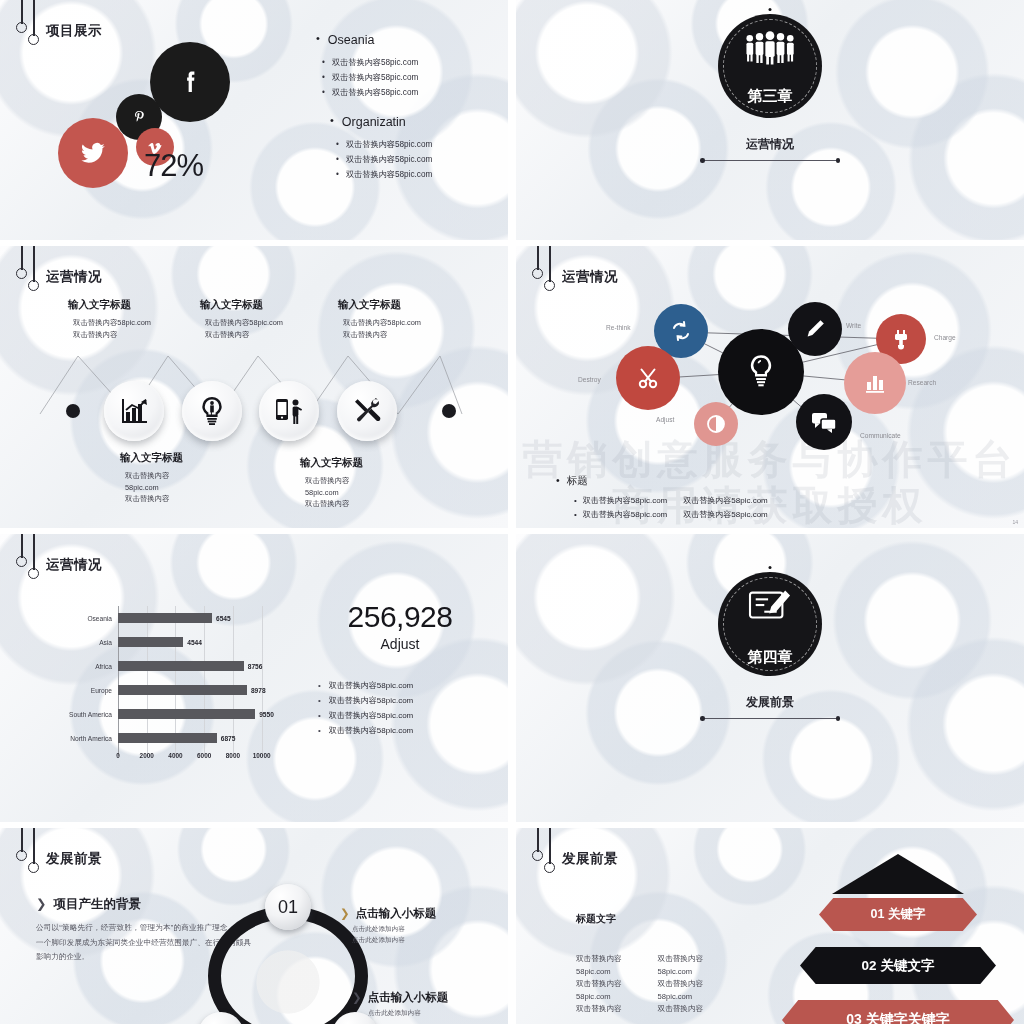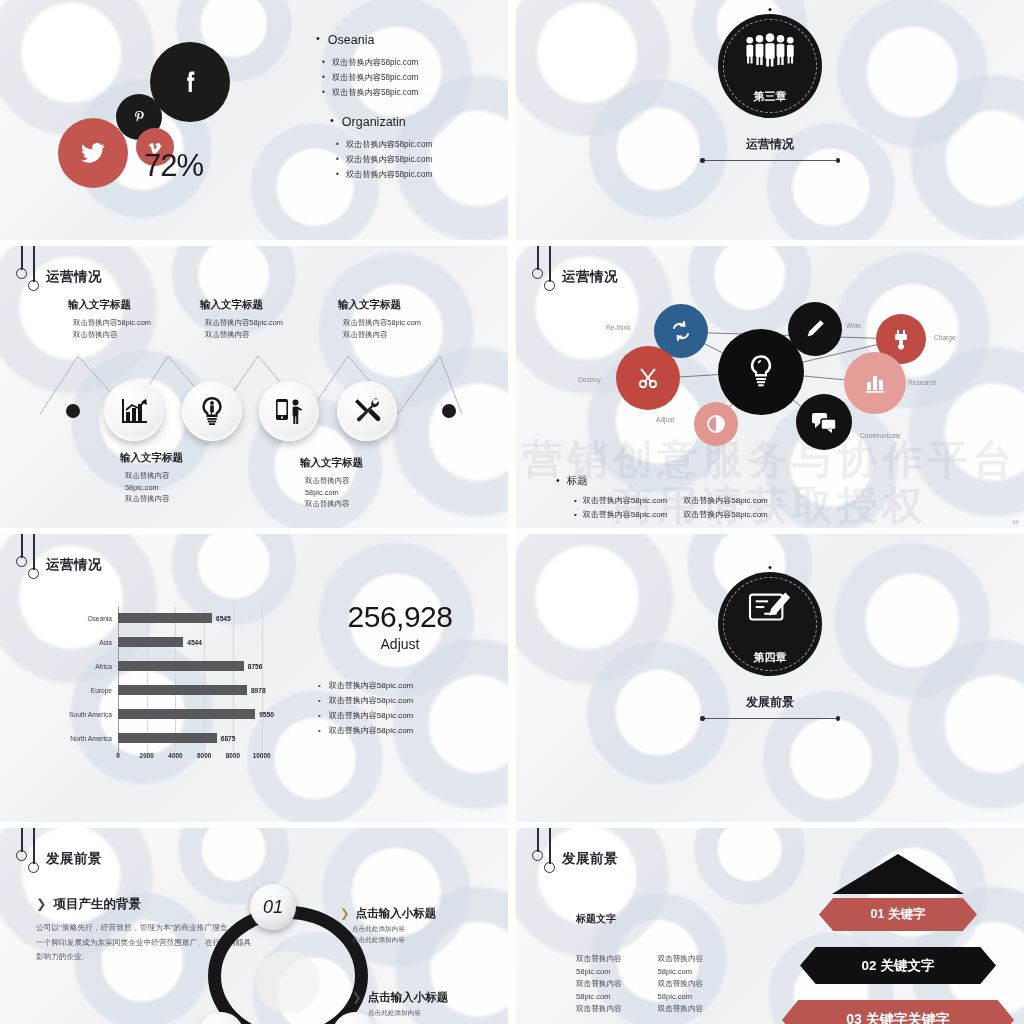--- a/index.html
+++ b/index.html
@@ -57,21 +57,21 @@
   
   .chap { position: absolute; left: 0; right: 0; top: 14px; text-align: center; }
   .medal { width: 104px; height: 104px; border-radius: 50%; background: #151518;
            margin: 0 auto; position: relative; display: flex; flex-direction: column;
            align-items: center; justify-content: center; }
   .medal::before { content: ""; position: absolute; inset: 5px; border-radius: 50%;
                    border: 1px dashed rgba(255,255,255,.55); }
   .medal .dot-top { position: absolute; top: -6px; left: 50%; transform: translateX(-50%);
                     width: 3px; height: 3px; border-radius: 50%; background: #151518; }
   .medal .gl { margin-top: 4px; }
-  .medal .cn { color: #fff; font-size: 11px; font-weight: bold; margin-top: 18px; }
+  .medal .cn { color: #fff; font-size: 15px; font-weight: bold; margin-top: 18px; }
   .chap .subt { font-size: 12px; font-weight: bold; color: #23232b; margin-top: 18px; }
   .rule { width: 134px; height: 1px; background: #55555f; margin: 7px auto 0; position: relative; }
   .rule::before, .rule::after { content: ""; position: absolute; top: -2px; width: 4.5px;
                                 height: 4.5px; border-radius: 50%; background: #26262e; }
   .rule::before { left: -3px; } .rule::after { right: -3px; }
   
   .s3 .col { position: absolute; width: 112px; font-size: 0; }
   .s3 .col .t { font-size: 10.5px; font-weight: bold; color: #1c1c22; margin-bottom: 5px; }
   .s3 .col .d { font-size: 7.4px; color: #3a3a44; line-height: 11.5px; padding-left: 5px; }
   .icn { position: absolute; width: 60px; height: 60px; border-radius: 50%;
@@ -146,20 +146,29 @@
         clip-path: polygon(8% 0, 92% 0, 100% 50%, 92% 100%, 8% 100%, 0 50%); }
   .b3 { width: 232px; height: 40px; font-size: 14px; background: #b9564f;
         clip-path: polygon(7% 0, 93% 0, 100% 50%, 93% 100%, 7% 100%, 0 50%); }
 </style>
 </head>
 <body>
 
 <div class="deck">
 
   <div class="slide s1">
+    <div class="hdr">
+      <div class="pins">
+        <i class="l1"></i>
+          <i class="l2"></i>
+          <u class="c1"></u>
+          <u class="c2"></u>
+      </div>
+      <h2>项目展示</h2>
+    </div>
     <div class="circles">
       <div class="bubble b-fb">
         <svg width="30" height="30" viewBox="0 0 24 24" fill="#fff">
             <path d="M15.5 8.3h-2V6.9c0-.6.4-.8.7-.8h1.3V3.6l-1.9 0c-2.2 0-2.7 1.6-2.7 2.7v2h-1.2v2.6h1.2V20h2.6v-9.1h1.8l.2-2.6z"></path>
           </svg>
       </div>
       <div class="bubble b-pt">
         <svg width="16" height="16" viewBox="0 0 24 24" fill="#fff">
             <path d="M12.3 3C8 3 6 6 6 8.6c0 1.5.6 2.9 1.8 3.4.2.1.4 0 .4-.2l.2-.8c.1-.2 0-.3-.1-.5-.4-.5-.6-1.1-.6-1.9 0-2.4 1.8-4.5 4.7-4.5 2.6 0 4 1.6 4 3.7 0 2.8-1.2 5.1-3 5.1-1 0-1.8-.8-1.5-1.9.3-1.3.9-2.6.9-3.5 0-.8-.4-1.5-1.3-1.5-1.1 0-1.9 1.1-1.9 2.6 0 .9.3 1.5.3 1.5l-1.3 5.4c-.3 1.4-.1 3.2 0 3.4.1.1.2.1.3 0 .1-.1 1.3-1.6 1.7-3.1l.7-2.5c.4.7 1.4 1.3 2.5 1.3 3.2 0 5.4-2.9 5.4-6.8C19.2 5.6 16.6 3 12.3 3z"></path>
           </svg>
@@ -553,21 +562,21 @@
     <div class="left">
       <div class="lt">
         <span class="chev">❯</span><span>项目产生的背景</span>
       </div>
       <div class="lp">公司以“策略先行，经营致胜，管理为本”的商业推广理念，一步一个脚印发展成为东莞同类企业中经营范围最广、在行业内颇具影响力的企业。</div>
     </div>
 
     <div class="ring">
       <div class="band"></div>
       <div class="photo"></div>
-      <div class="orb" style="left:42px; top:-18px;font-style:italic;">01</div>
+      <div class="orb" style="left:57px; top:-18px;">01</div>
       <div class="orb" style="left:124px; top:110px;">02</div>
       <div class="orb" style="left:-10px; top:110px;">04</div>
     </div>
 
     <div class="rt" style="left:340px; top:78px;">
       <span class="chev">❯</span><span>点击输入小标题</span>
     </div>
     <div class="rd" style="left:352px; top:96px; white-space:pre-line">点击此处添加内容
 点击此处添加内容</div>
 

